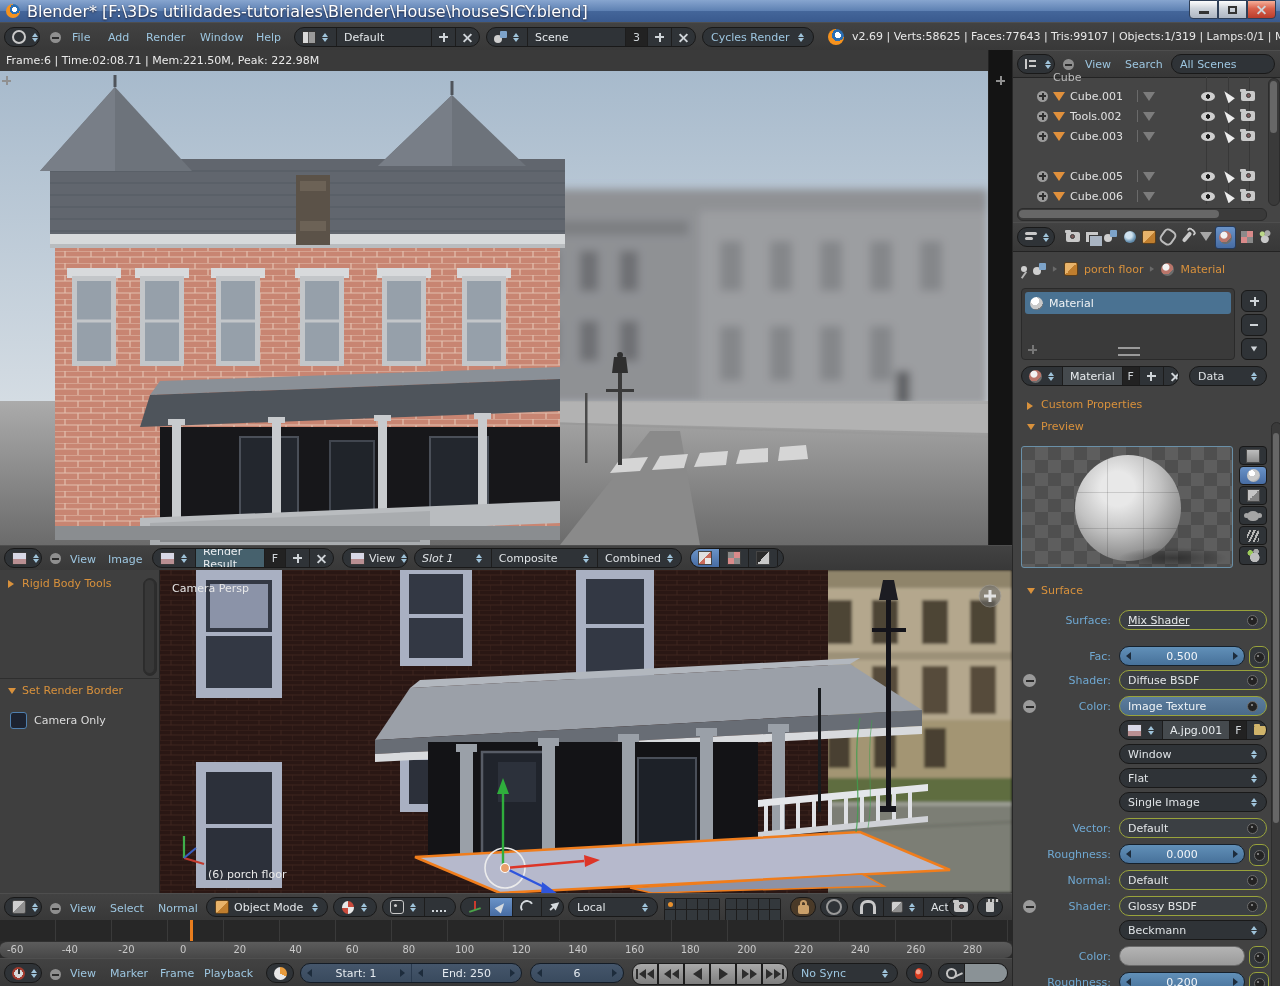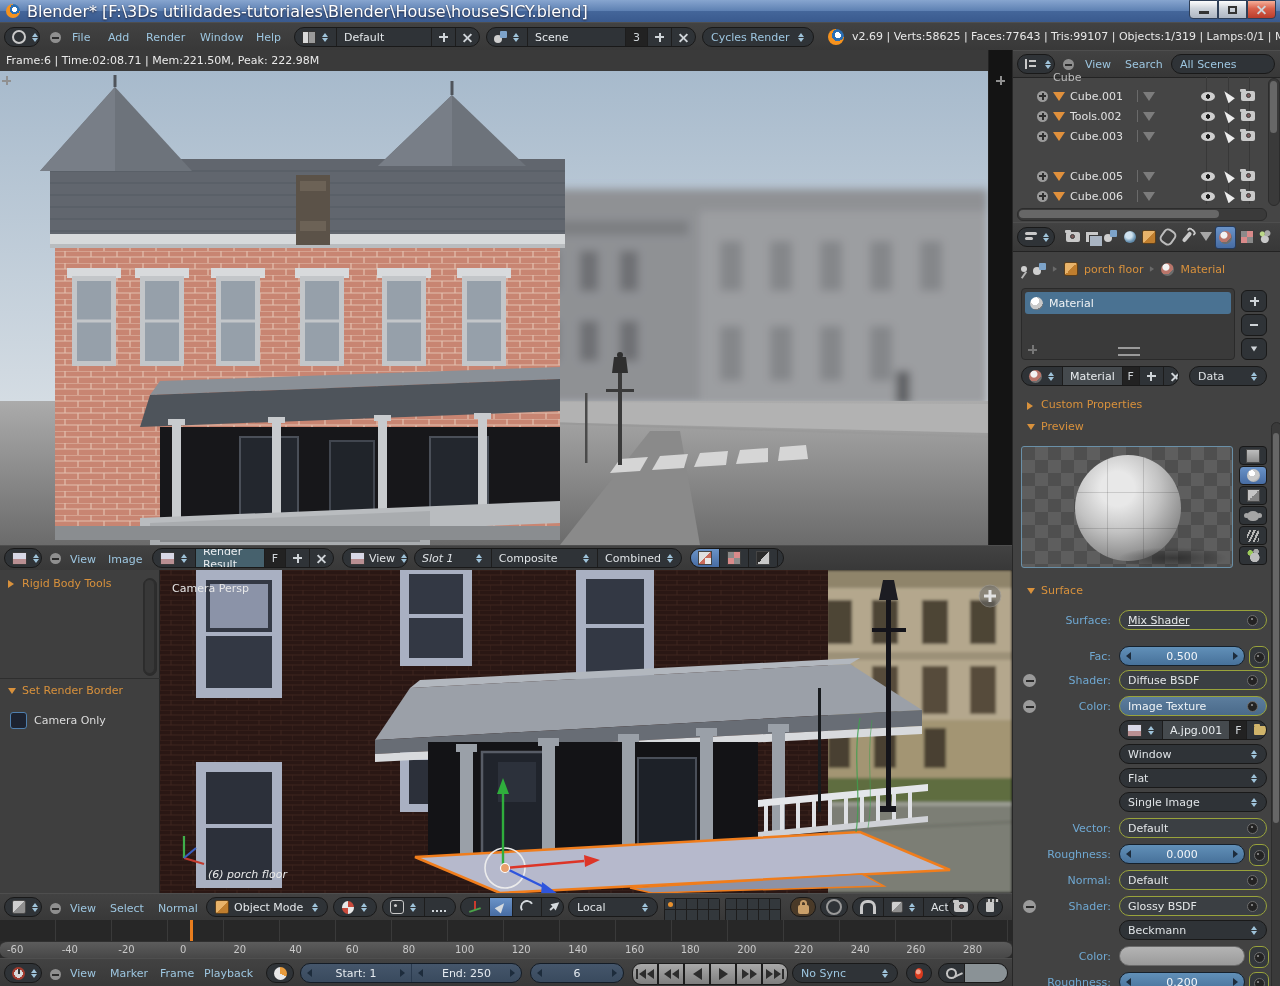--- a/index.html
+++ b/index.html
@@ -562,21 +562,21 @@
         <line x1="0" y1="0" x2="20" y2="6" stroke="#c23a2e" stroke-width="2.2"></line>
         <line x1="0" y1="0" x2="12" y2="-10" stroke="#3a5fc2" stroke-width="2"></line>
       </g>
       <g>
         <circle cx="830" cy="26" r="11" fill="#6a6a6a" opacity="0.55" stroke="#9a9a9a"></circle>
         <rect x="824" y="24.5" width="12" height="3" fill="#e2e2e2"></rect>
           <rect x="828.5" y="20" width="3" height="12" fill="#e2e2e2"></rect>
       </g>
     </svg>
     <span style="position:absolute;left:12px;top:12px;color:#e8e8e8;">Camera Persp</span>
-    <span style="position:absolute;left:48px;top:298px;color:#e8e8e8;font-style:italic;">(6) porch floor</span>
+    <span style="position:absolute;left:48px;top:298px;color:#e8e8e8;">(6) porch floor</span>
   </div>
 
   <div class="bar" style="left:0;top:893px;width:1012px;height:27px;">
     <span class="wg grp" style="left:4px;top:3px;width:38px;">
         <span class="seg">
           <span class="ic-cube gray"></span>
           <span class="ud"></span>
         </span>
       </span>
     <span class="minus-ic" style="position:absolute;left:50px;top:9px;"></span>

